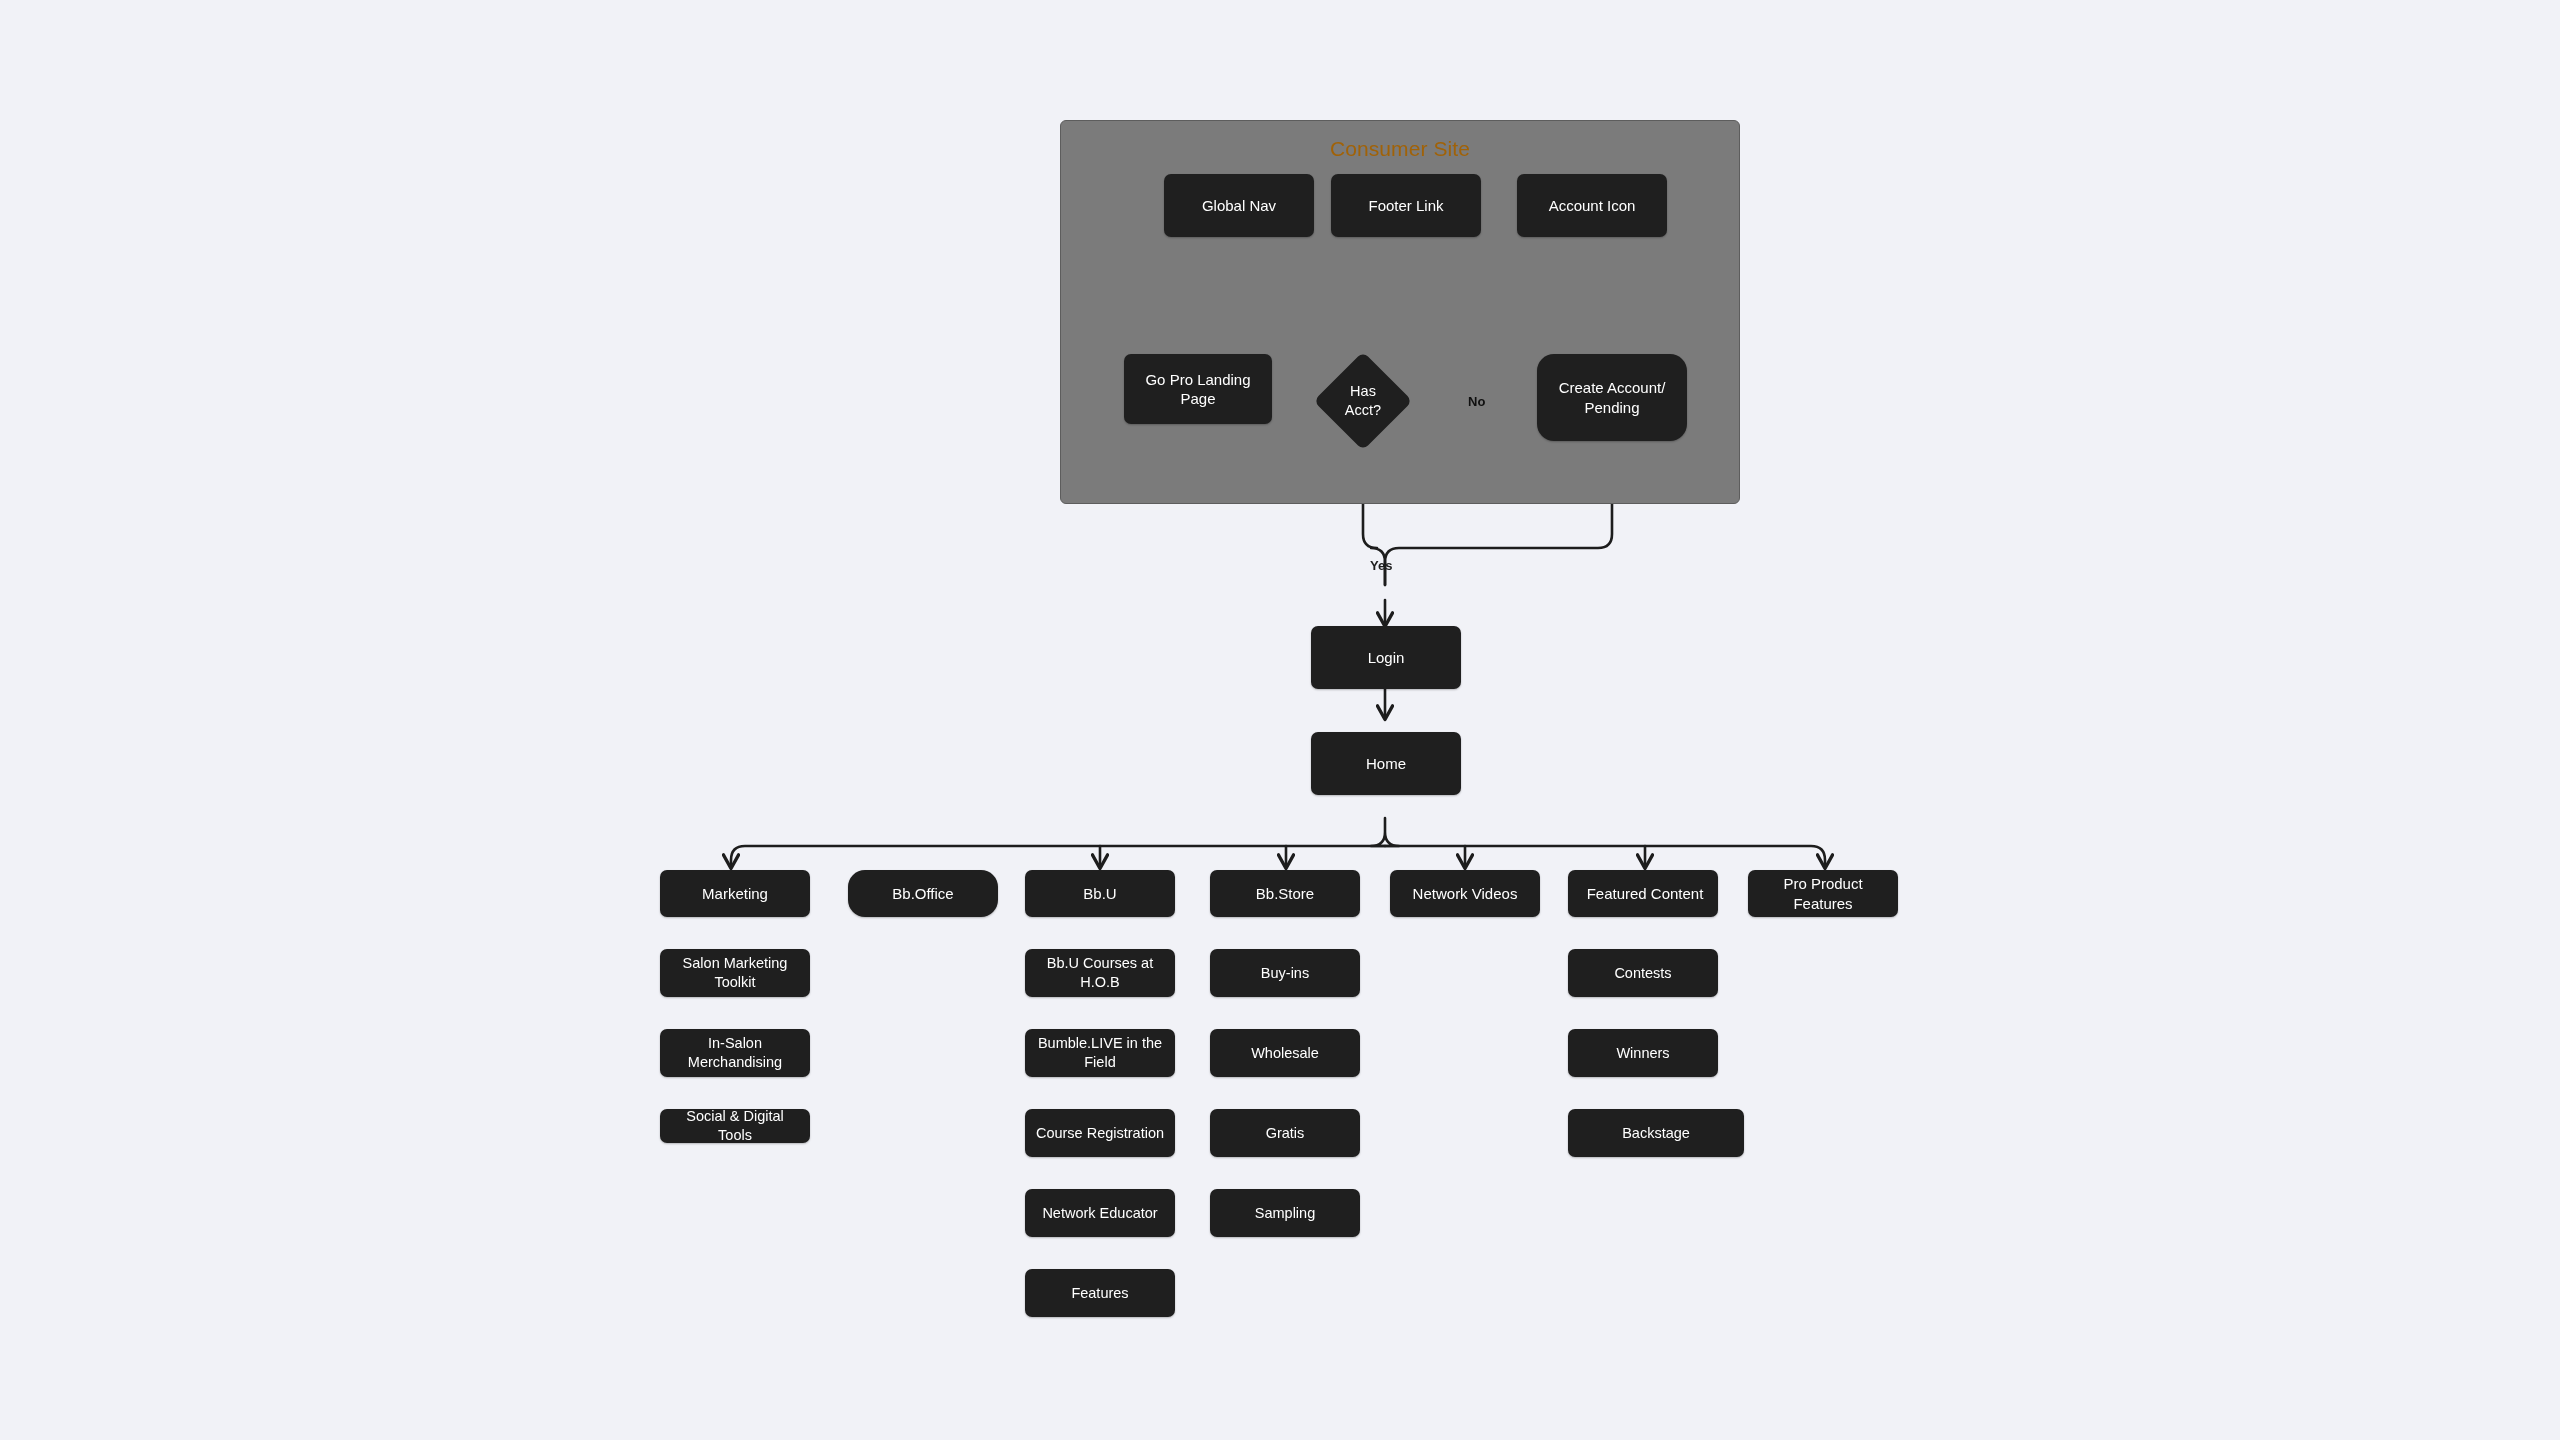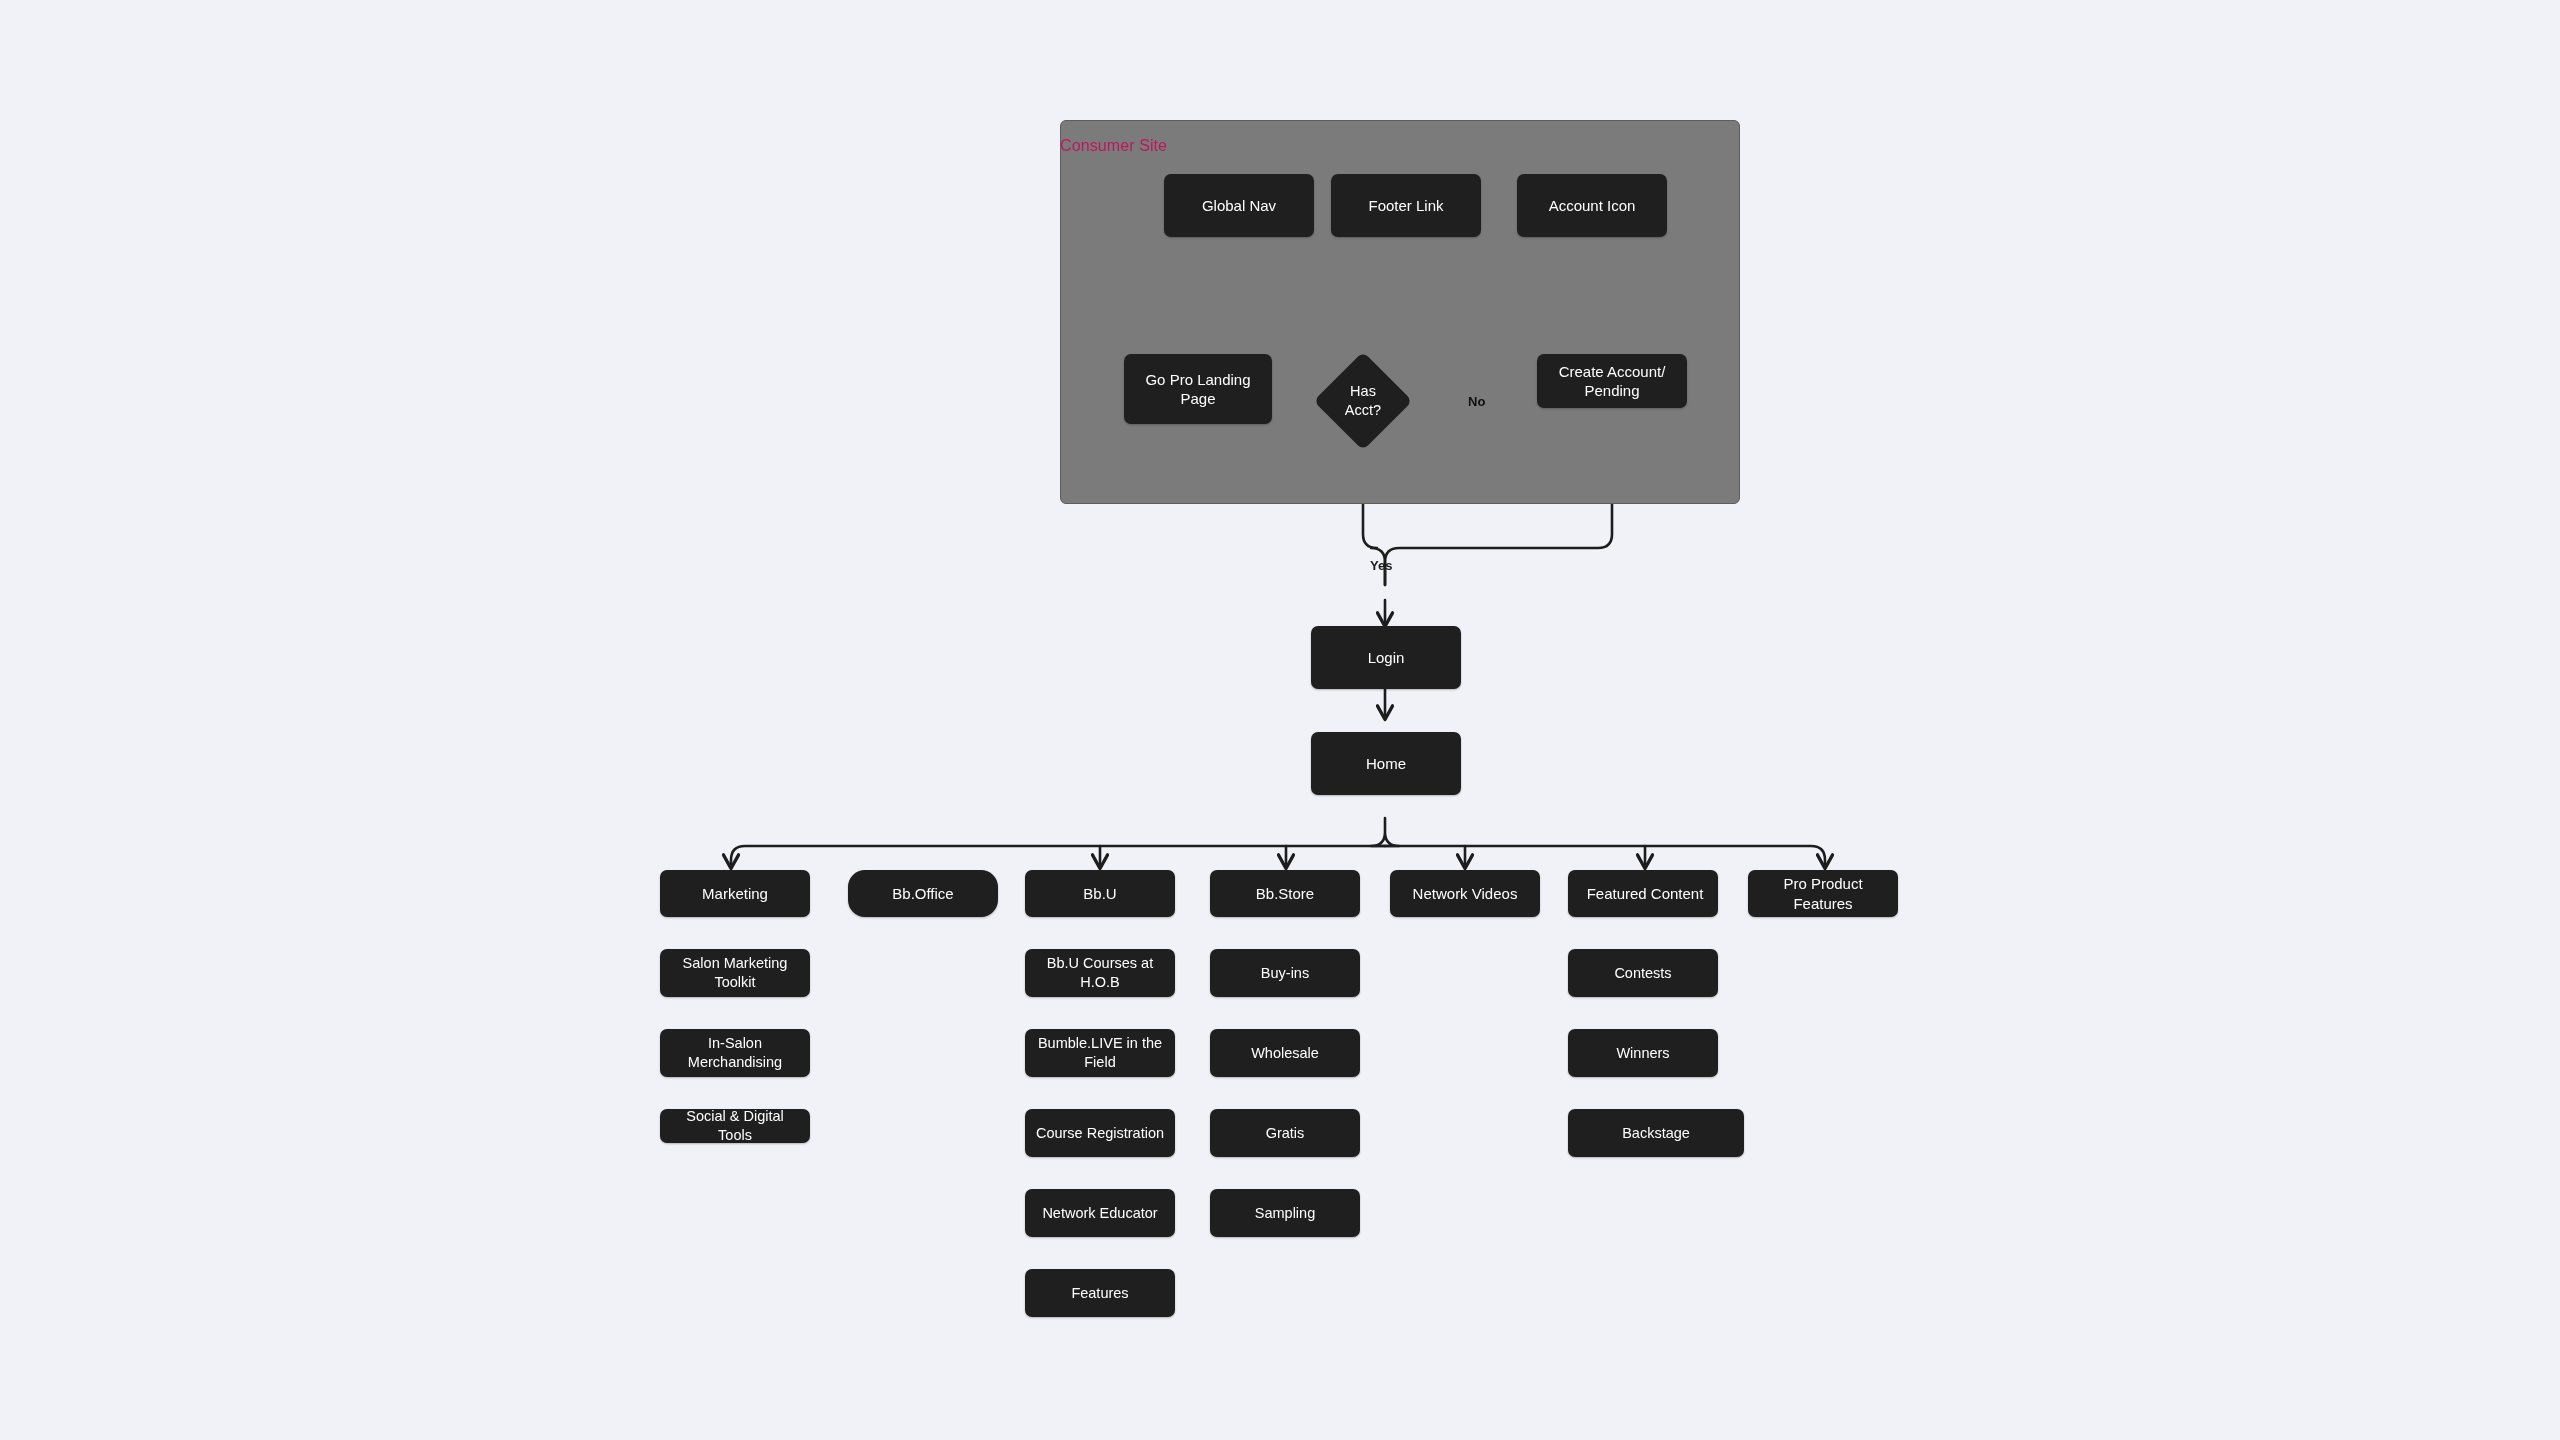--- a/index.html
+++ b/index.html
@@ -39,23 +39,23 @@
     background: #7b7b7b;
     border: 1px solid #5d5d5d;
     border-radius: 6px;
     box-sizing: border-box;
     z-index: 2;
   }
   .group-title {
     position: absolute;
     left: 0;
     width: 100%;
-    text-align: left;
-    color: #be185d;
-    font-size: 16px;
+    text-align: center;
+    color: #a16207;
+    font-size: 21px;
     letter-spacing: .1px;
     z-index: 3;
   }
 
   
   .node {
     position: absolute;
     background: #1f1f1f;
     color: #ffffff;
     border-radius: 7px;
@@ -182,21 +182,21 @@
   <div class="node" style="left:1517px; top:174px; width:150px; height:63px;">Account Icon</div>
 
   <div class="node" style="left:1124px; top:354px; width:148px; height:70px;">Go Pro Landing Page</div>
 
   <div class="diamond" style="left:1313px; top:351px; width:100px; height:100px;">
     <div class="dshape"></div>
     <div class="dlabel">Has
 Acct?</div>
   </div>
 
-  <div class="node" style="left:1537px; top:354px; width:150px; height:54px;">Create Account/
+  <div class="node" style="left:1537px; top:354px; width:150px; height:87px;border-radius:17px;">Create Account/
 Pending</div>
 
   <div class="edge-label on-gray" style="left:1468px; top:394px;">No</div>
 
   <div class="edge-label" style="left:1370px; top:558px;">Yes</div>
 
   <div class="node" style="left:1311px; top:626px; width:150px; height:63px;">Login</div>
 
   <div class="node" style="left:1311px; top:732px; width:150px; height:63px;">Home</div>
 

